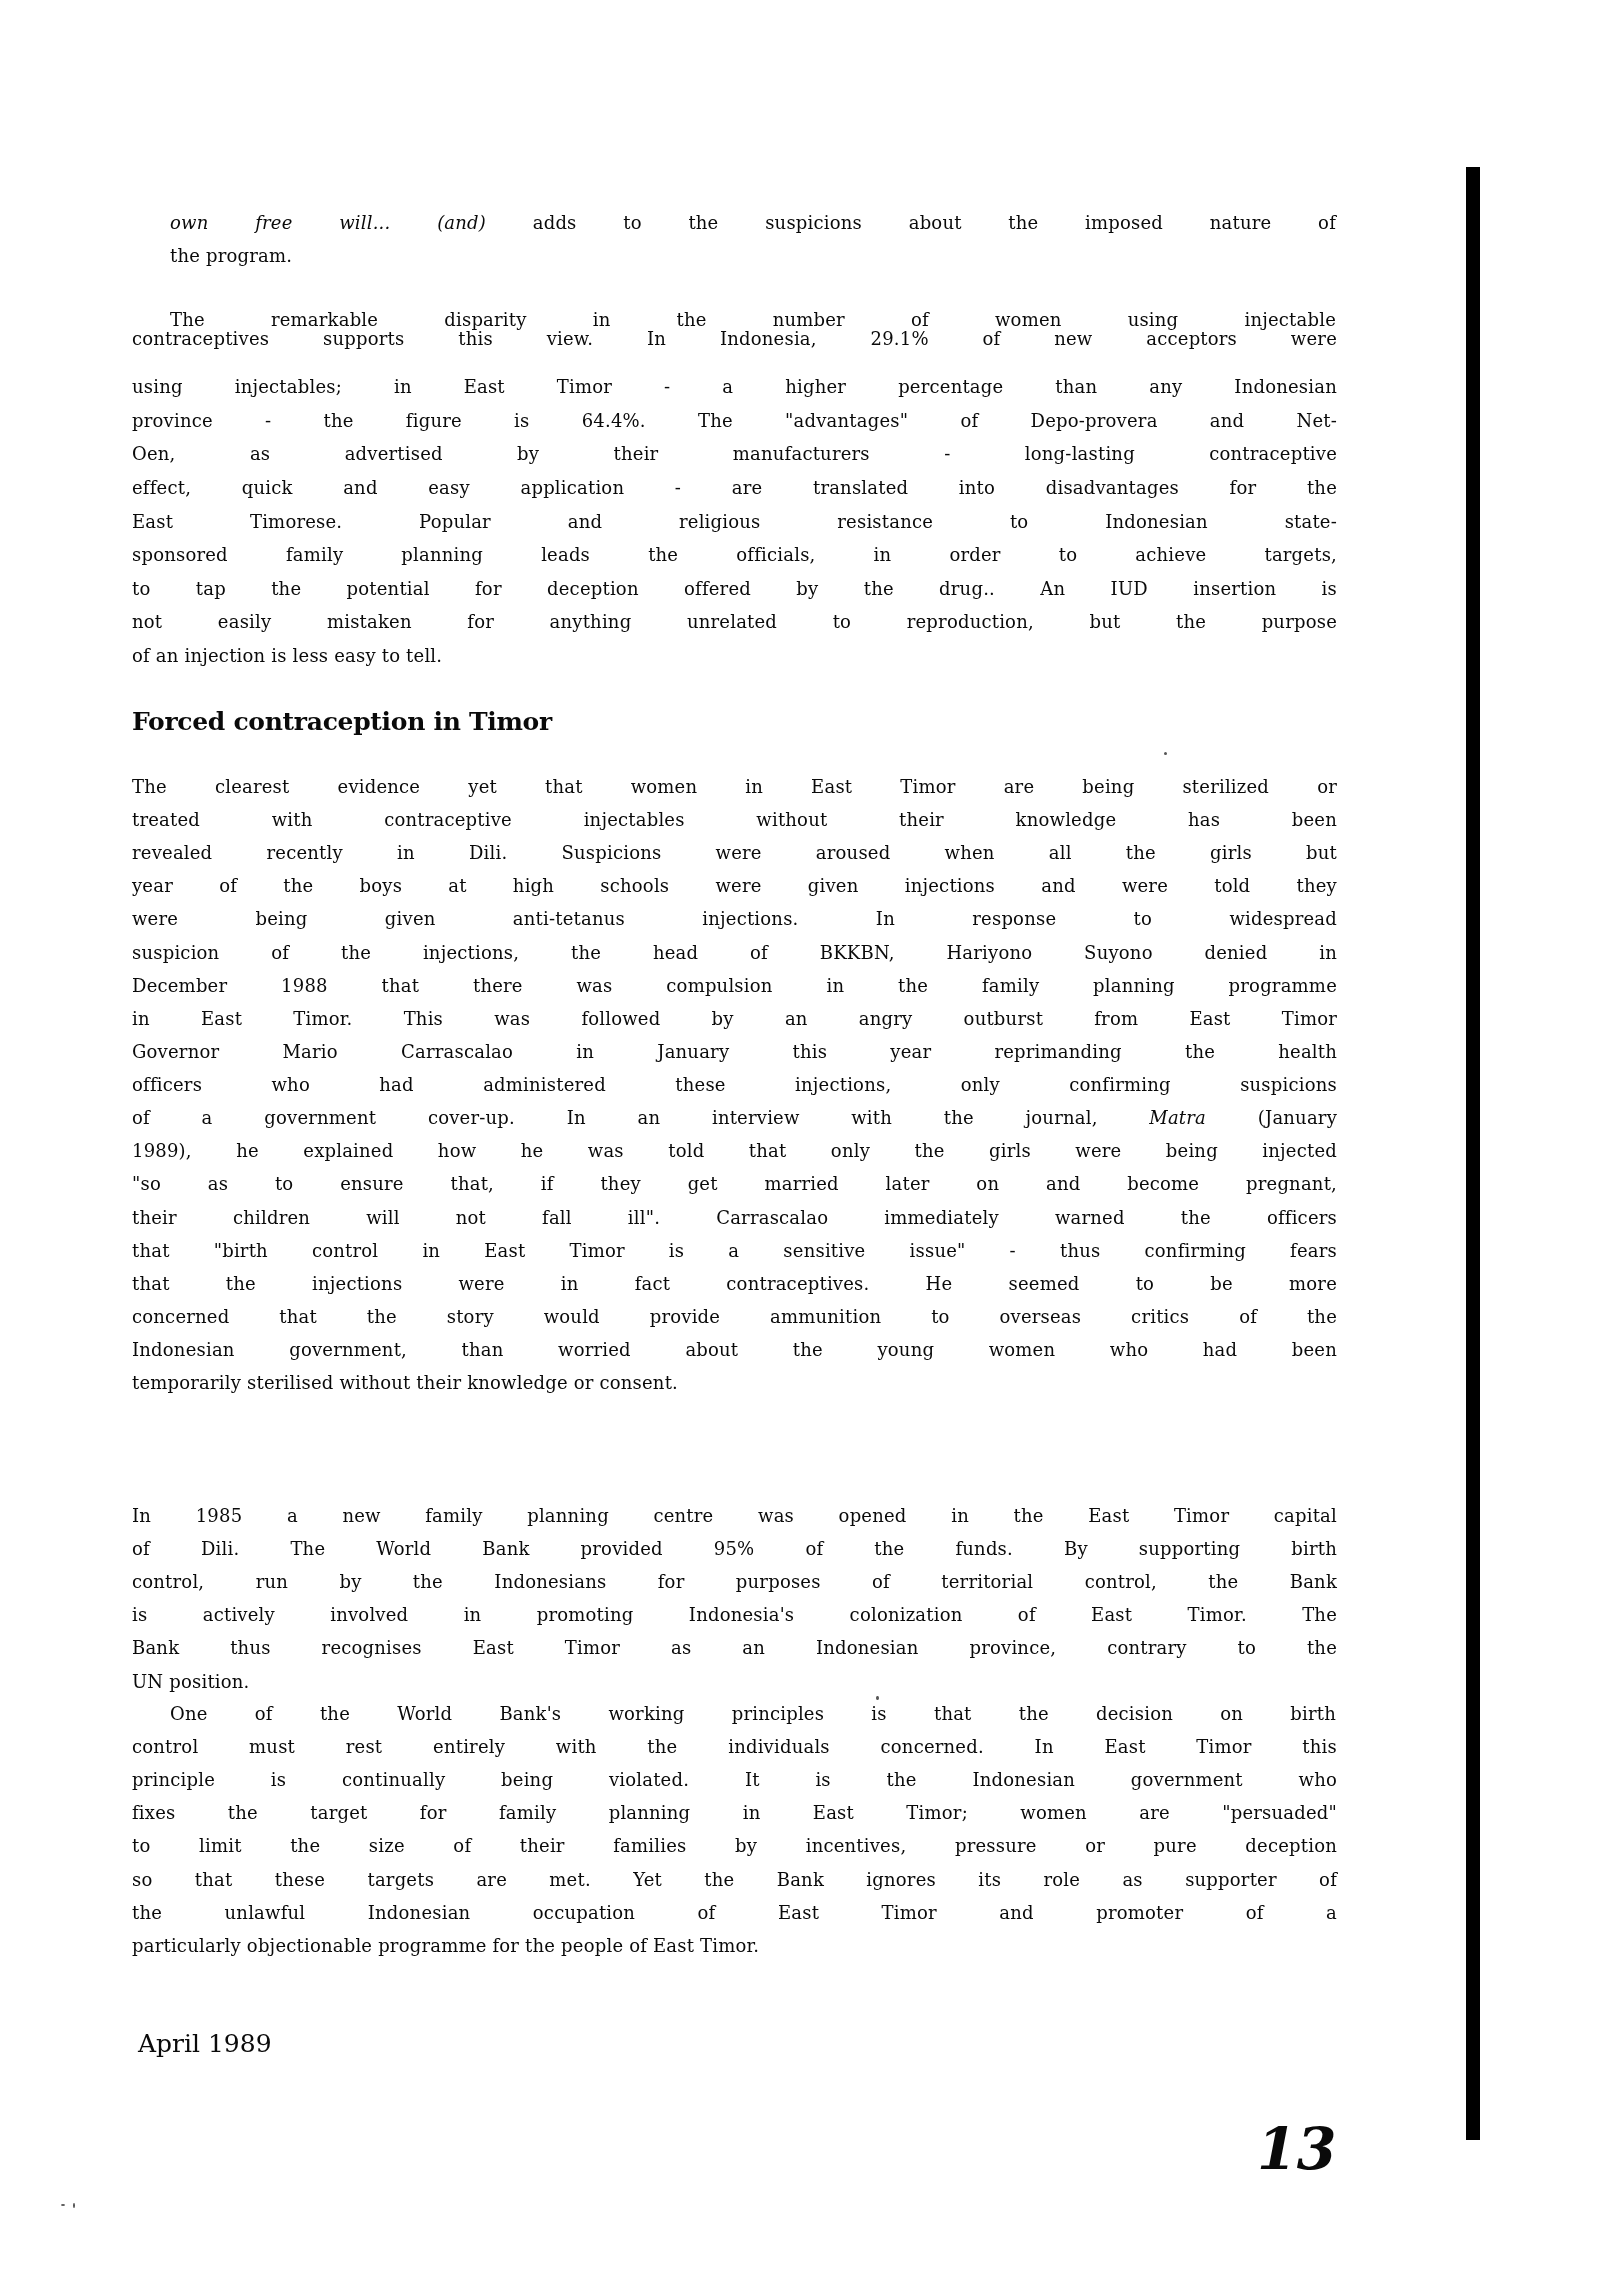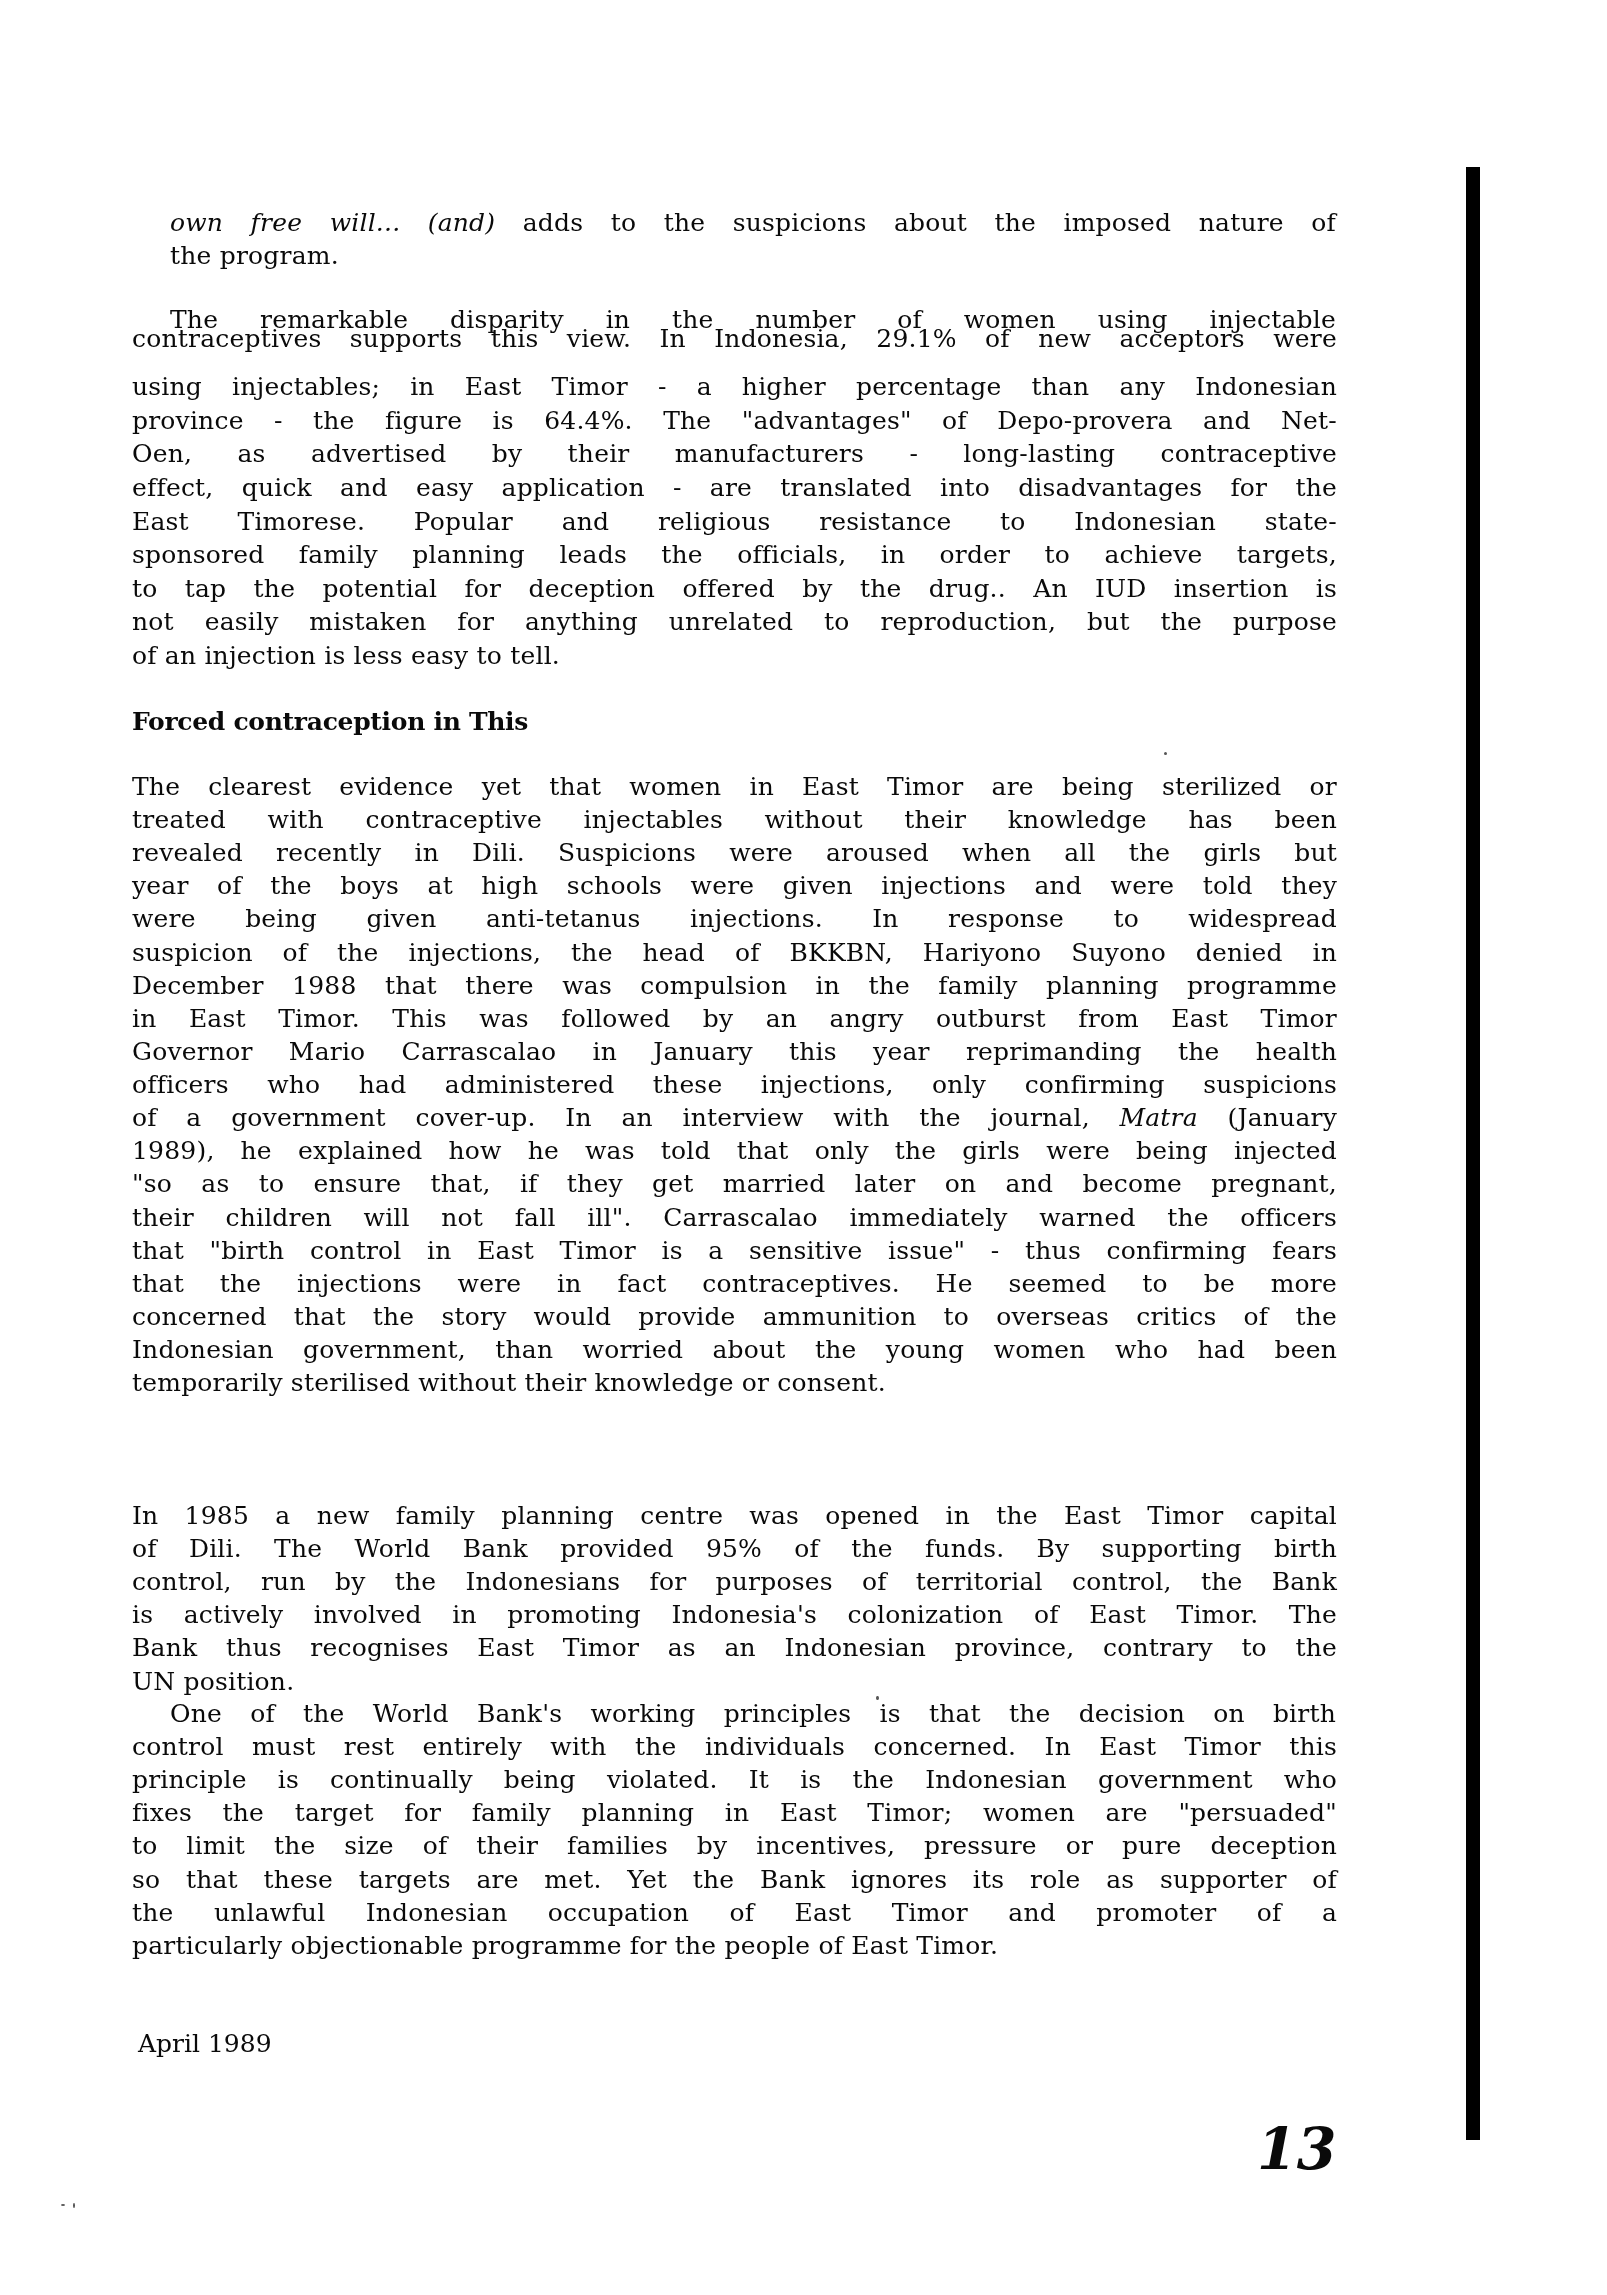--- a/index.html
+++ b/index.html
@@ -2,21 +2,21 @@
 <html style="font-size:10.6px"><head>
 <meta charset="utf-8">
 <style>
   html, body { margin: 0; padding: 0; background: #ffffff; }
   body { width: 1608px; height: 2295px; position: relative; overflow: hidden; }
   .page { position: absolute; left: 0; top: 0; width: 1608px; height: 2295px; background: #ffffff; color: #0a0a0a; }
   .col { position: absolute; left: 132px; width: 1205px; }
   .line {
     position: absolute; left: 0; width: 1205px;
     font-family: "DejaVu Serif", "Liberation Serif", serif;
-    font-size: 25px; line-height: 33px; height: 33px;
+    font-size: 18px; line-height: 33px; height: 33px;
     white-space: nowrap; letter-spacing: 0.2px;
     text-align: justify; text-align-last: justify;
     transform-origin: left center;
   }
   .line.last { text-align-last: left; }
   .line.indent { left: 38px; width: 1166px; }
   .italic { font-style: italic; }
   .heading {
     position: absolute; left: 132px;
     font-family: "DejaVu Serif", "Liberation Serif", serif;
@@ -63,21 +63,21 @@
       <div class="line" style="top: 101px;">province - the figure is 64.4%. The "advantages" of Depo-provera and Net-</div>
       <div class="line" style="top: 134px;">Oen, as advertised by their manufacturers - long-lasting contraceptive</div>
       <div class="line" style="top: 168px;">effect, quick and easy application - are translated into disadvantages for the</div>
       <div class="line" style="top: 202px;">East Timorese. Popular and religious resistance to Indonesian state-</div>
       <div class="line" style="top: 235px;">sponsored family planning leads the officials, in order to achieve targets,</div>
       <div class="line" style="top: 269px;">to tap the potential for deception offered by the drug.. An IUD insertion is</div>
       <div class="line" style="top: 302px;">not easily mistaken for anything unrelated to reproduction, but the purpose</div>
       <div class="line last" style="top: 336px;">of an injection is less easy to tell.</div>
     </div>
 
-  <div class="heading" style="top:705px;">Forced contraception in This</div>
+  <div class="heading" style="top:705px;">Forced contraception in Timor</div>
 
   <div class="col" id="p3" style="top:770px;">
       <div class="line" style="top: 0px;">The clearest evidence yet that women in East Timor are being sterilized or</div>
       <div class="line" style="top: 33px;">treated with contraceptive injectables without their knowledge has been</div>
       <div class="line" style="top: 66px;">revealed recently in Dili. Suspicions were aroused when all the girls but</div>
       <div class="line" style="top: 99px;">year of the boys at high schools were given injections and were told they</div>
       <div class="line" style="top: 132px;">were being given anti-tetanus injections. In response to widespread</div>
       <div class="line" style="top: 166px;">suspicion of the injections, the head of BKKBN, Hariyono Suyono denied in</div>
       <div class="line" style="top: 199px;">December 1988 that there was compulsion in the family planning programme</div>
       <div class="line" style="top: 232px;">in East Timor. This was followed by an angry outburst from East Timor</div>

